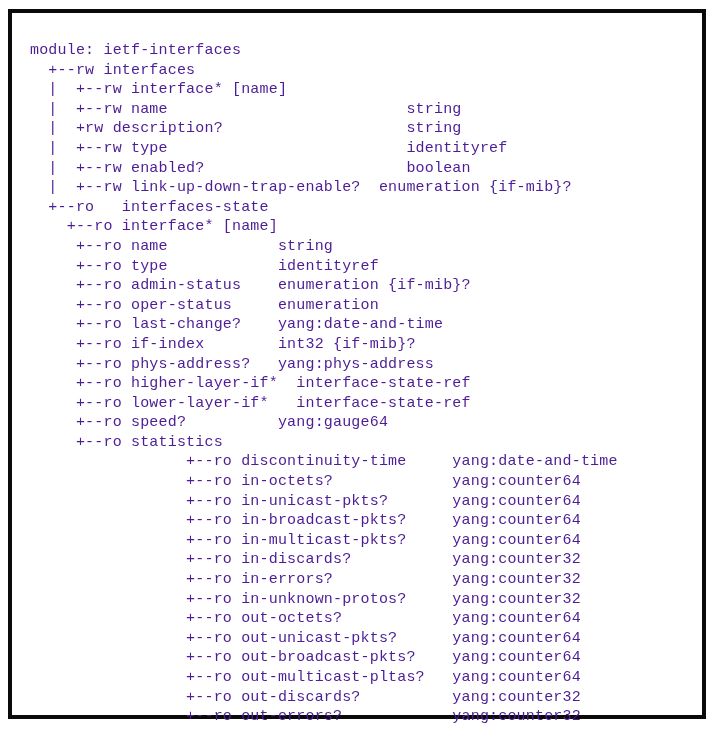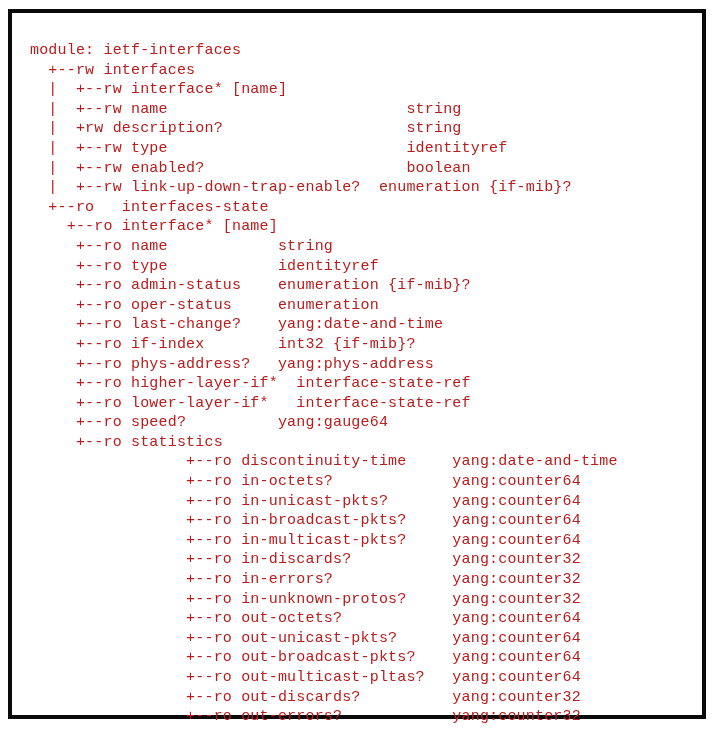--- a/index.html
+++ b/index.html
@@ -28,21 +28,21 @@
 
   #tree-listing {
     position: absolute;
     left: 18px;
     top: 13px;
     right: 2px;
     bottom: 2px;
     font-family: "Liberation Mono", "DejaVu Sans Mono", monospace;
     font-size: 15px;
     line-height: 19.6px;
-    color: #b91c1c;
+    color: #4c1d95;
     white-space: pre;
     letter-spacing: 0.18px;
     -webkit-font-smoothing: none;
   }
 
   .tree-line {
     display: block;
     height: 19.6px;
     white-space: pre;
   }

